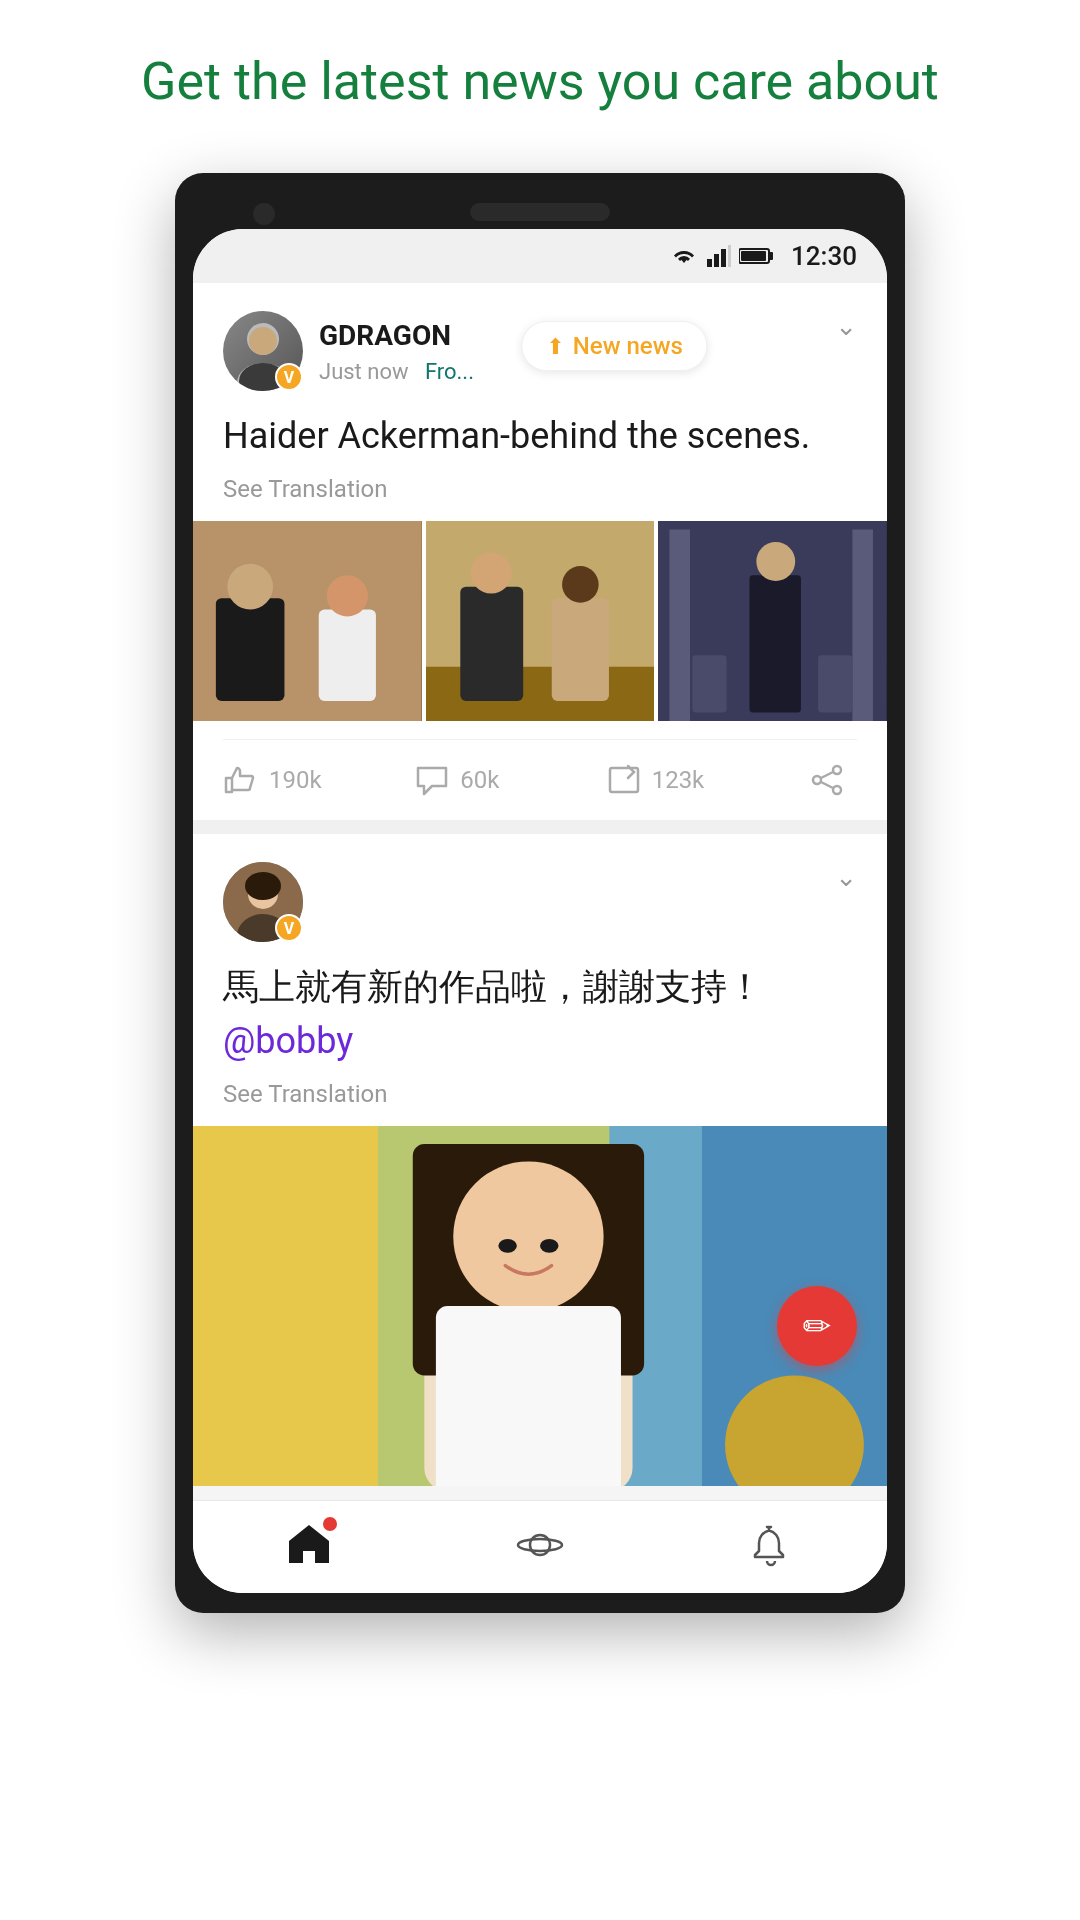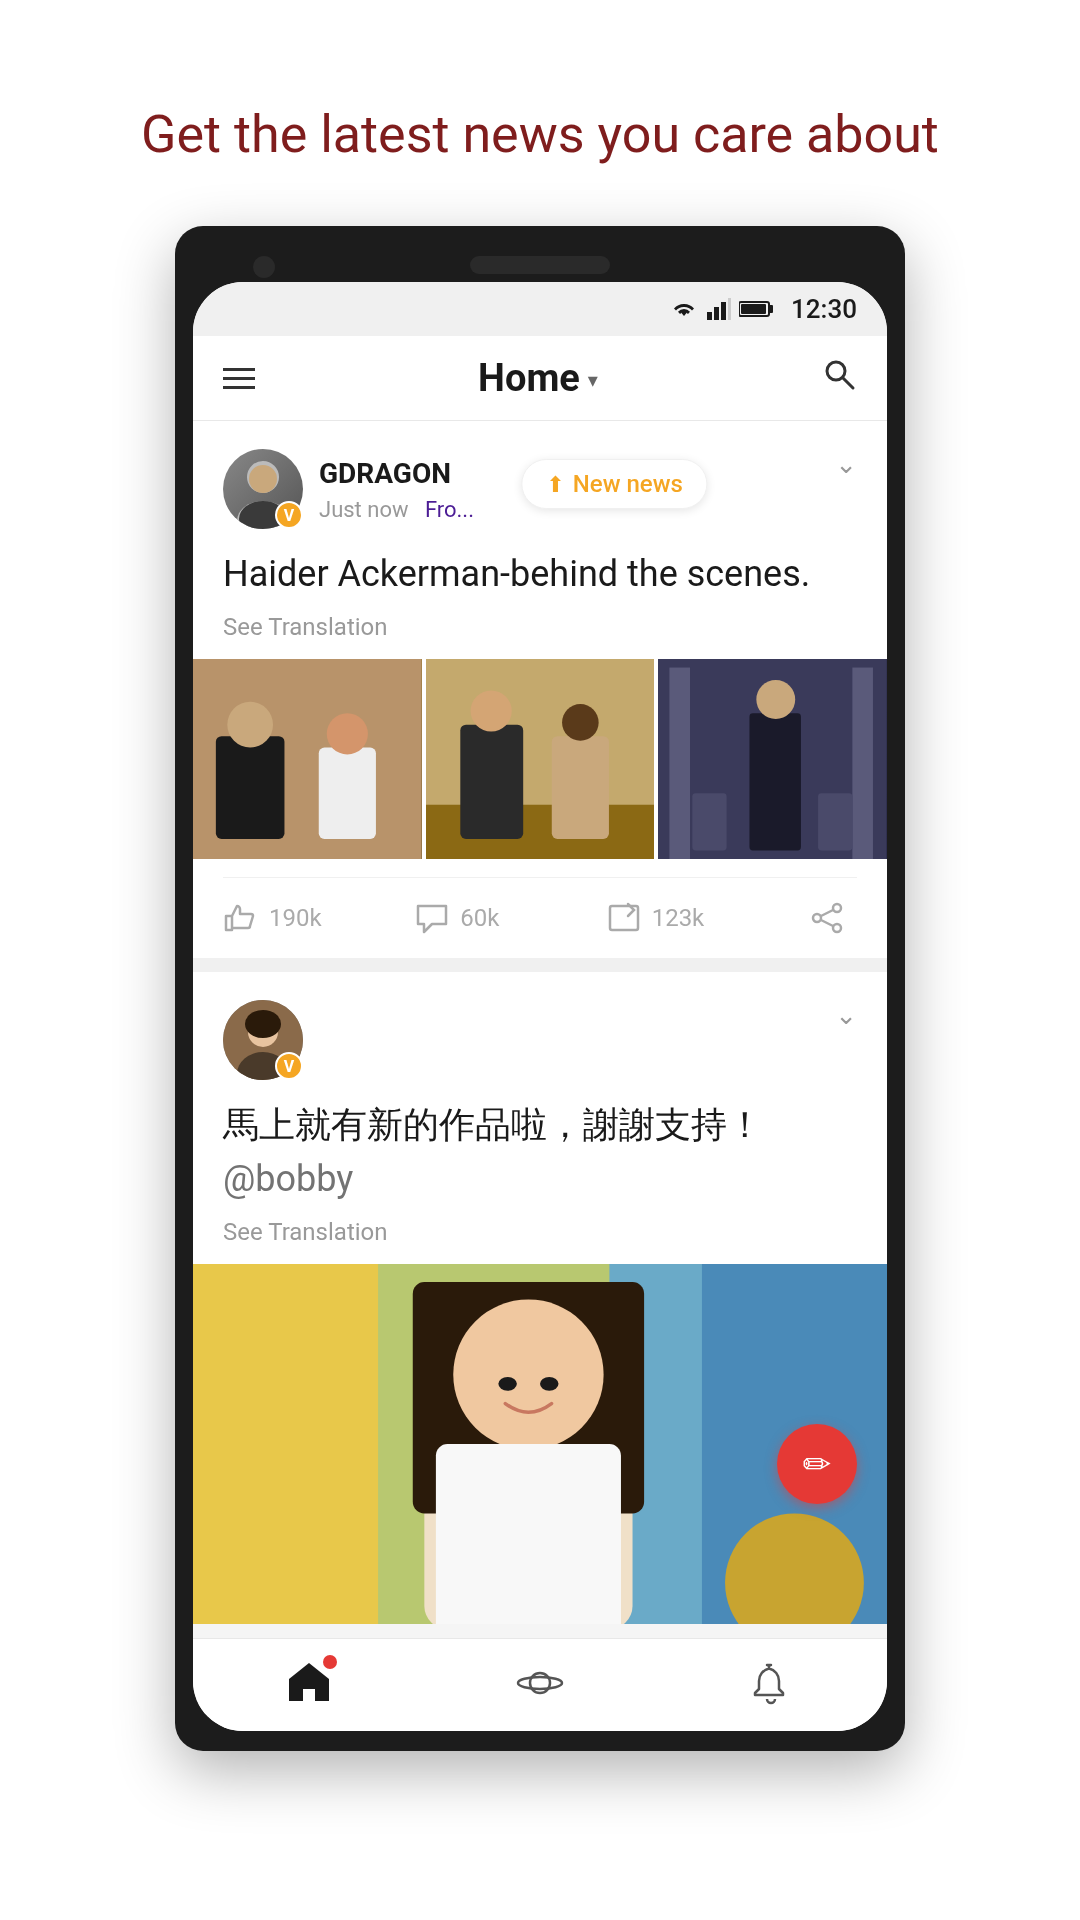--- a/index.html
+++ b/index.html
@@ -11,23 +11,23 @@
       font-family: 'Roboto', Arial, sans-serif;
       display: flex;
       flex-direction: column;
       align-items: center;
     }
 
     
     .page-headline {
       font-size: 52px;
       font-weight: 400;
-      color: #7f1d1d;
+      color: #15803d;
       text-align: center;
-      margin-top: 104px;
+      margin-top: 51px;
       margin-bottom: 60px;
       padding: 0 60px;
       line-height: 1.2;
     }
 
     
     .phone-frame {
       width: 730px;
       background: #1c1c1c;
       border-radius: 28px;
@@ -230,21 +230,21 @@
       font-weight: 700;
       color: #1a1a1a;
     }
 
     .post-meta {
       font-size: 22px;
       color: #999;
     }
 
     .post-meta .from-source {
-      color: #4c1d95;
+      color: #0f766e;
     }
 
     .chevron-down {
       font-size: 26px;
       color: #999;
       cursor: pointer;
     }
 
     
     .new-weibo-toast {
@@ -273,21 +273,21 @@
 
     
     .post-text {
       font-size: 36px;
       color: #1a1a1a;
       margin-bottom: 12px;
       line-height: 1.5;
     }
 
     .post-mention {
-      color: #737373;
+      color: #6d28d9;
     }
 
     .see-translation {
       font-size: 24px;
       color: #999;
       margin-bottom: 18px;
       cursor: pointer;
     }
 
     
@@ -459,37 +459,20 @@
 
         <svg width="36" height="18" viewBox="0 0 36 18">
           <rect x="0" y="2" width="30" height="14" rx="2" fill="none" stroke="#1a1a1a" stroke-width="2"></rect>
           <rect x="30" y="5" width="4" height="8" rx="1" fill="#1a1a1a"></rect>
           <rect x="2" y="4" width="25" height="10" rx="1" fill="#1a1a1a"></rect>
         </svg>
       </div>
       <span class="status-time">12:30</span>
     </div>
 
-    <div class="app-header">
-      <div class="hamburger-icon">
-        <span></span>
-        <span></span>
-        <span></span>
-      </div>
-      <div class="header-title-group">
-        <span class="header-title">Home</span>
-        <span class="header-dropdown-arrow">▾</span>
-      </div>
-      <button class="search-icon-btn">
-        <svg width="36" height="36" viewBox="0 0 36 36">
-          <circle cx="15" cy="15" r="9" fill="none" stroke="#333" stroke-width="3"></circle>
-          <line x1="22" y1="22" x2="32" y2="32" stroke="#333" stroke-width="3" stroke-linecap="round"></line>
-        </svg>
-      </button>
-    </div>
 
     <div class="feed">
 
       <div class="post-card">
         <div class="post-header post-header-relative">
           <div class="post-author-info">
             <div class="avatar-container">
               <div class="avatar-circle gdragon">
 
                 <svg viewBox="0 0 80 80" class="avatar-svg">

